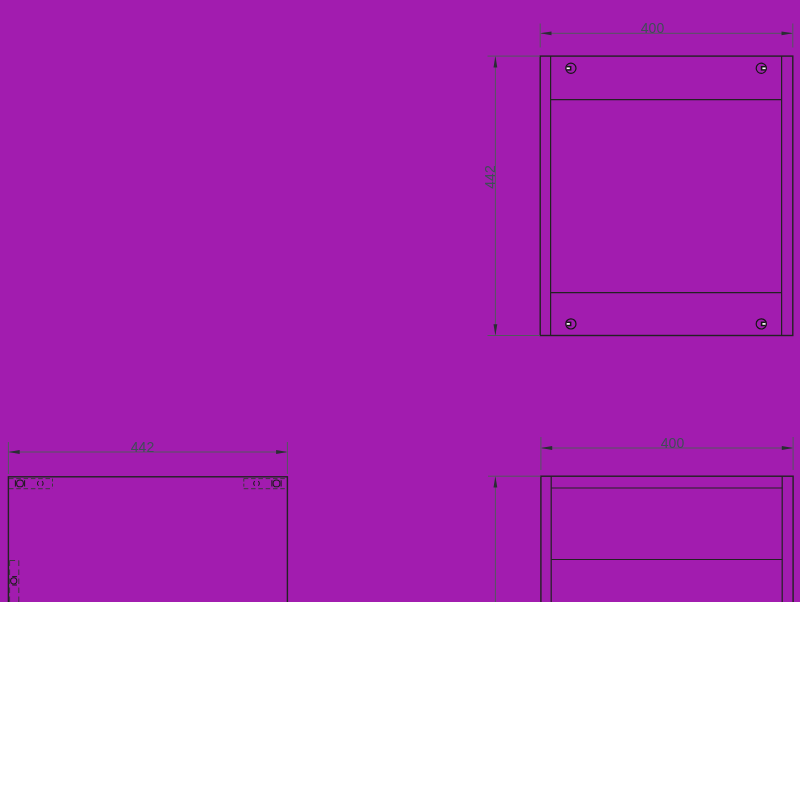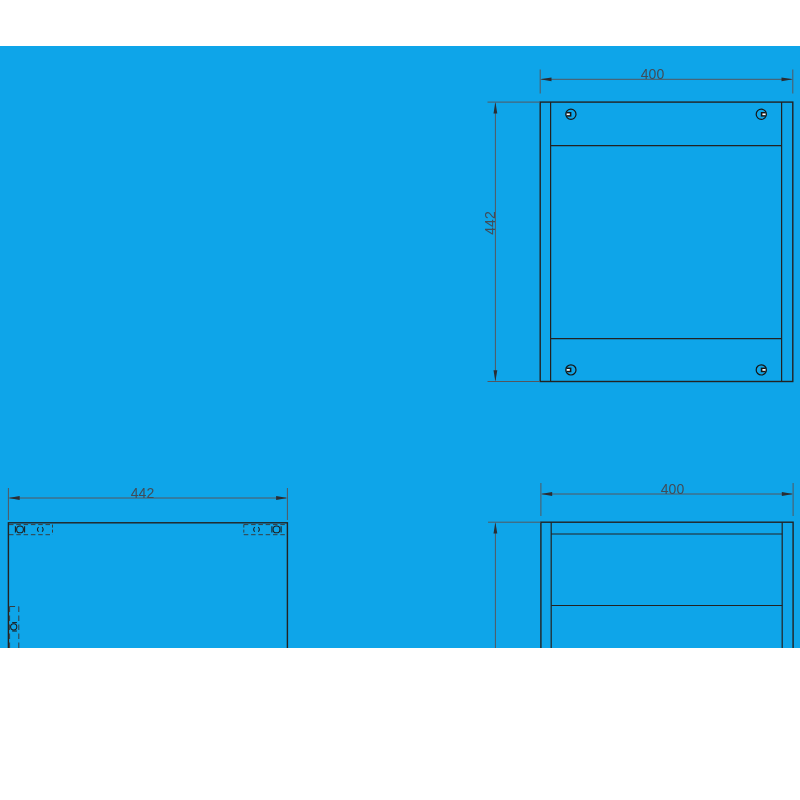--- a/index.html
+++ b/index.html
@@ -1,16 +1,16 @@
 <!DOCTYPE html>
 <html><head>
 <meta charset="utf-8">
 <style>
   html,body{margin:0;padding:0;background:#ffffff;}
-  .page{width:800px;height:602px;position:relative;background:#0ea5e9;overflow:hidden;margin-top:46px;}
+  .page{width:800px;height:602px;position:relative;background:#a21caf;overflow:hidden;}
   svg{display:block;}
   text{font-family:"Liberation Sans", sans-serif;font-size:14px;fill:#414c58;}
 </style>
 </head>
 <body>
 <div class="page">
 <svg width="800" height="800" viewBox="0 0 800 800" fill="none">
 <defs>
 </defs>
 

